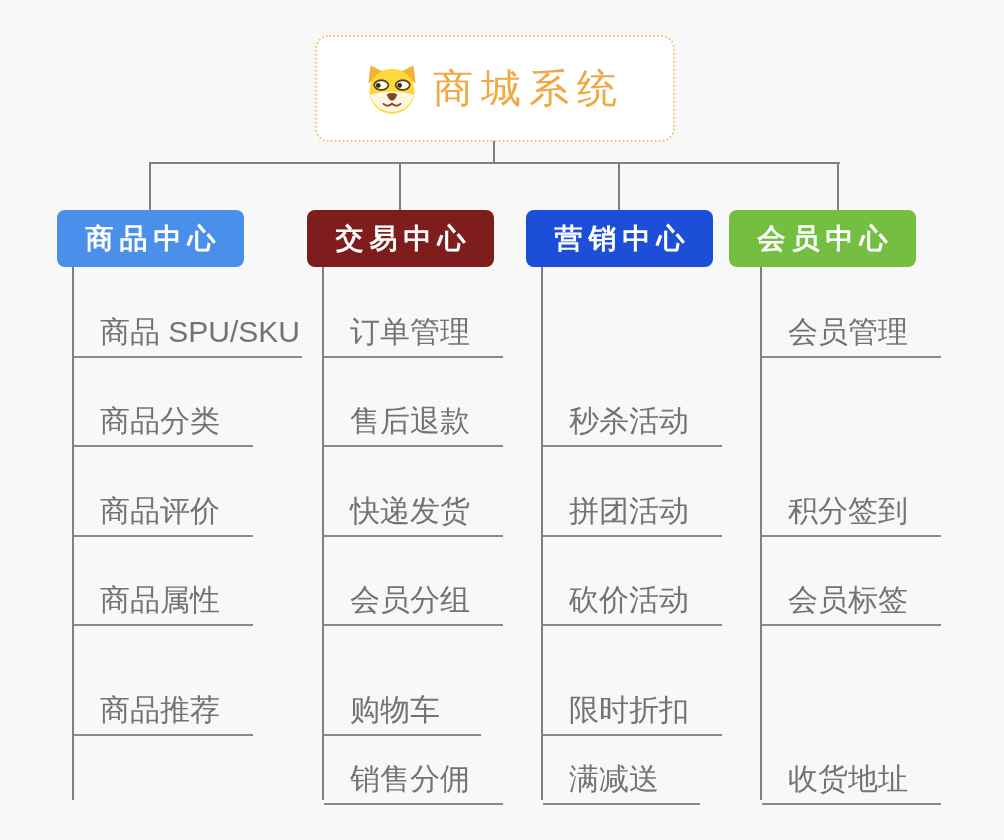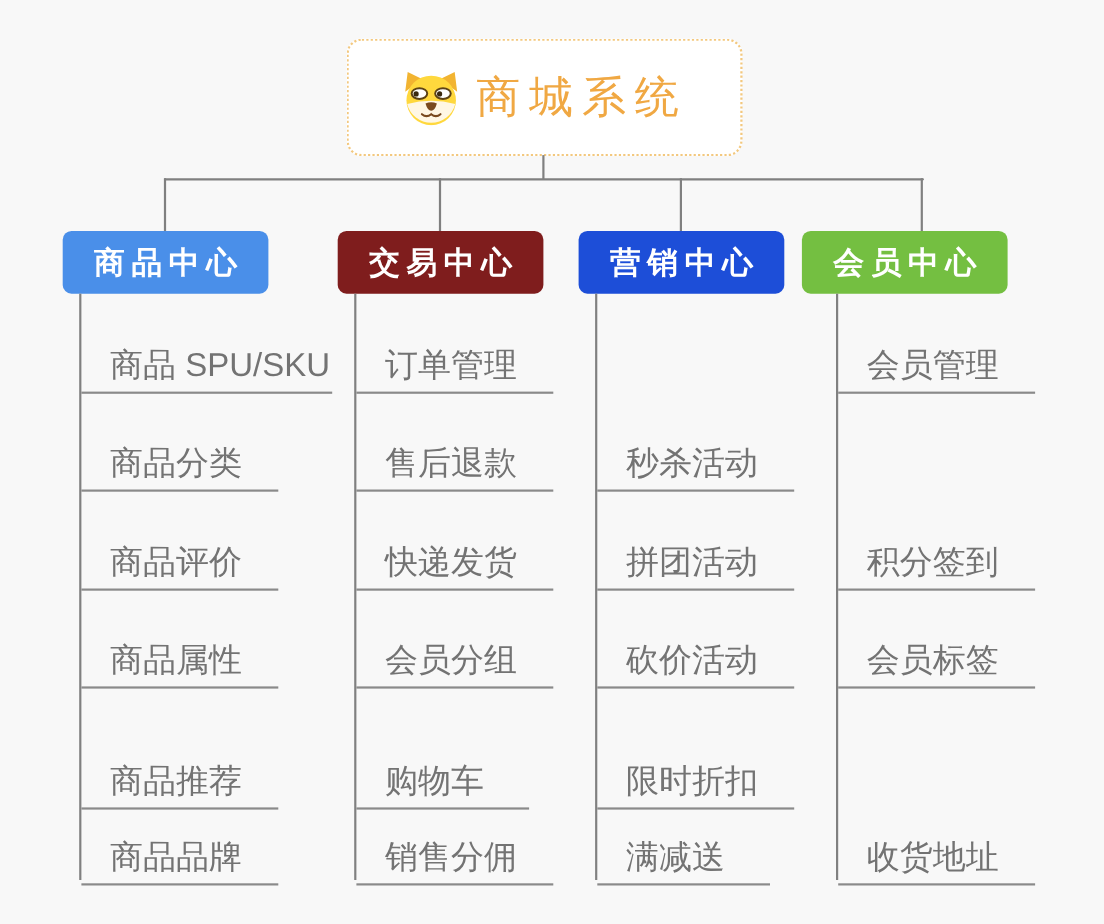--- a/index.html
+++ b/index.html
@@ -108,21 +108,20 @@
   <div class="branch-head bh2">交易中心</div>
   <div class="branch-head bh3">营销中心</div>
   <div class="branch-head bh4">会员中心</div>
 
   <div class="col c1">
     <div class="topic wide r0">商品 SPU/SKU</div>
     <div class="topic r1">商品分类</div>
     <div class="topic r2">商品评价</div>
     <div class="topic r3">商品属性</div>
     <div class="topic r4">商品推荐</div>
-    <div class="topic r5">商品品牌</div>
   </div>
 
   <div class="col c2">
     <div class="topic r1">售后退款</div>
     <div class="topic r0">订单管理</div>
     <div class="topic r2">快递发货</div>
     <div class="topic r3">会员分组</div>
     <div class="topic narrow r4">购物车</div>
     <div class="topic r5">销售分佣</div>
   </div>

